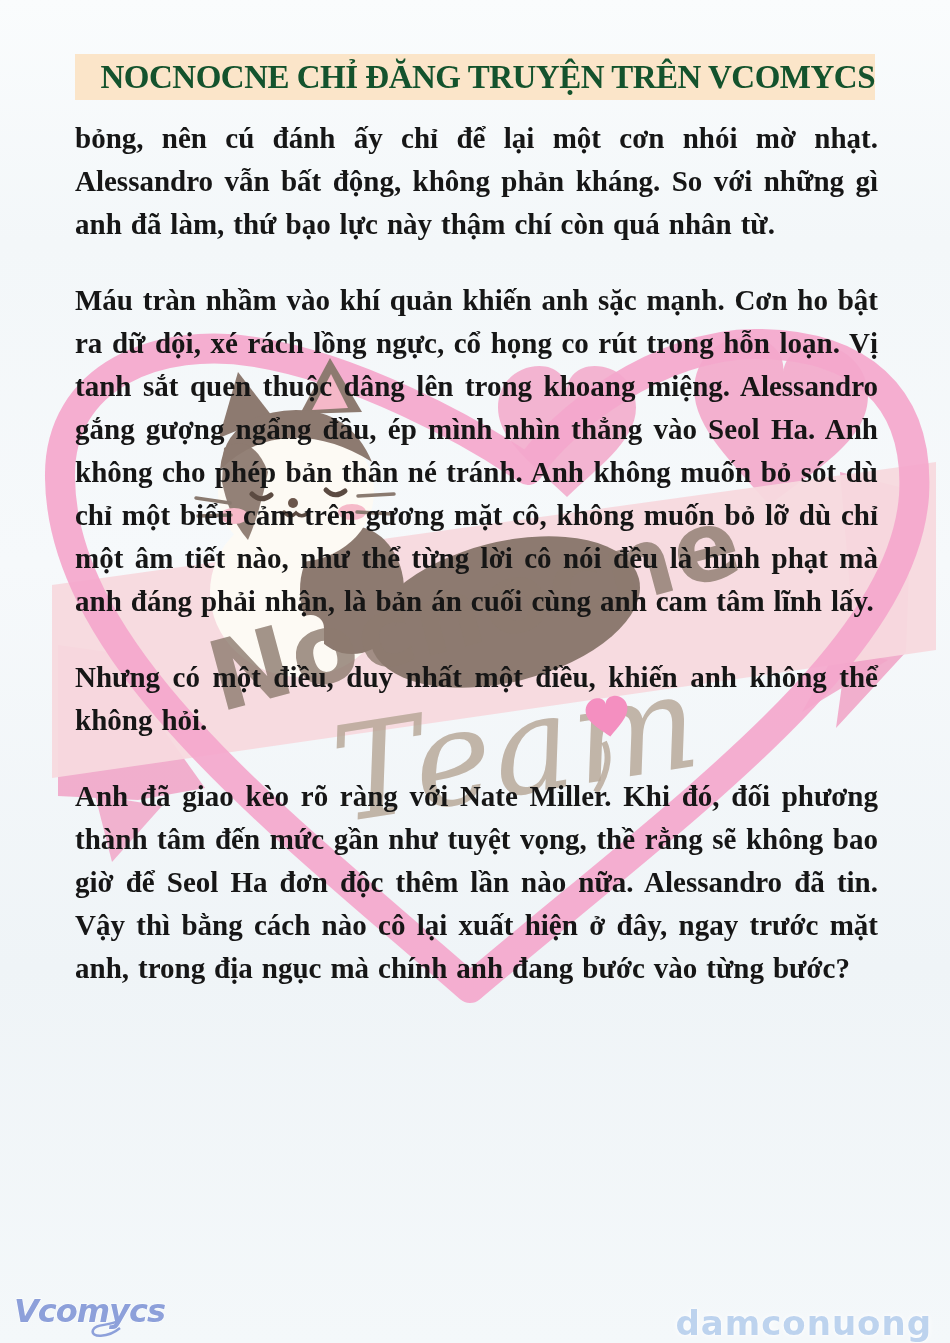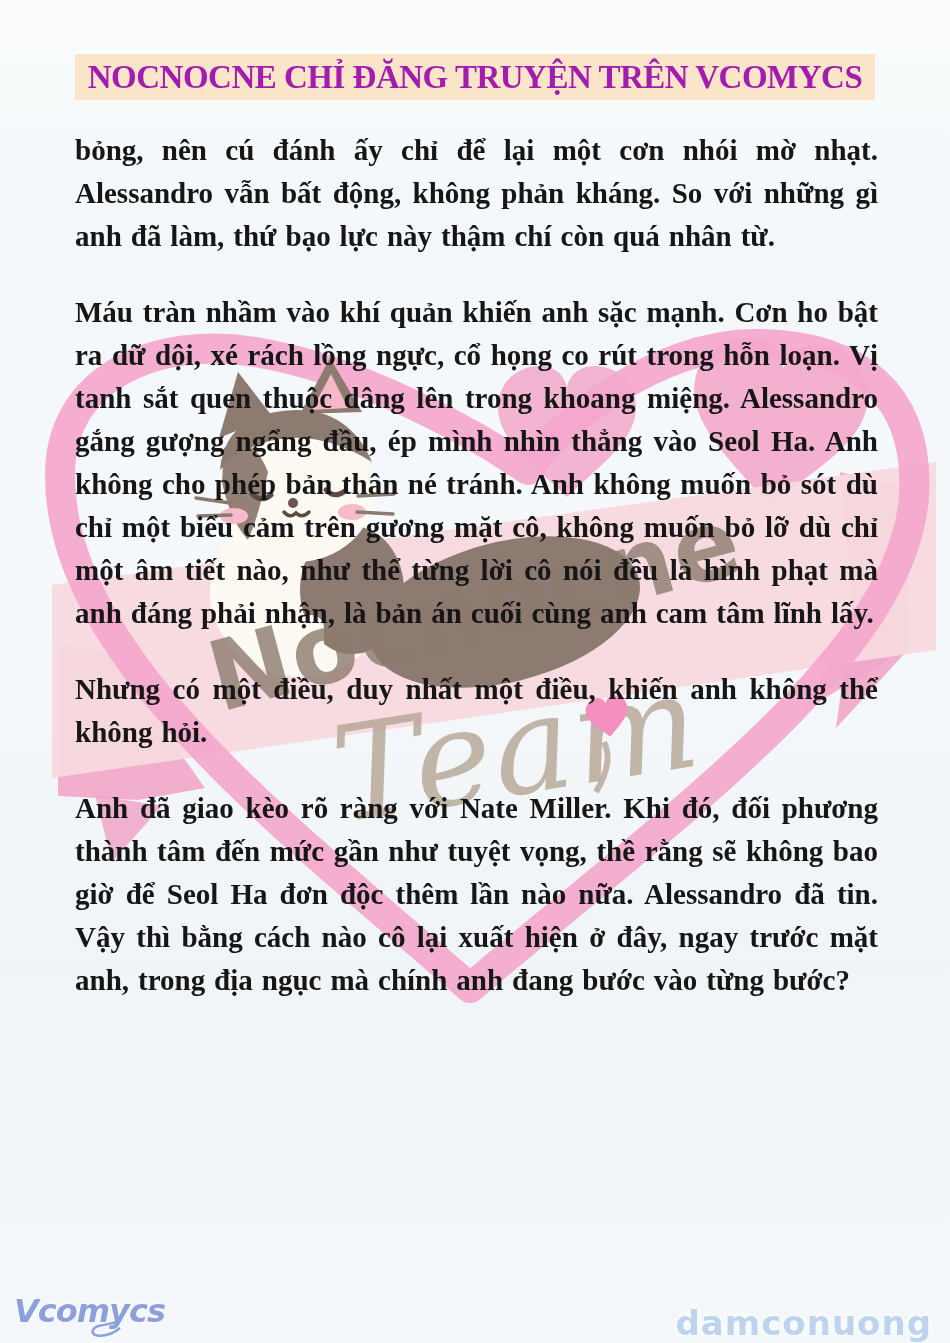--- a/index.html
+++ b/index.html
@@ -16,42 +16,42 @@
     inset: 0;
     z-index: 0;
   }
   .header-banner {
     position: absolute;
     top: 54px;
     left: 75px;
     width: 800px;
     z-index: 2;
     background: #fbe5c9;
-    color: #a21caf;
+    color: #14532d;
     font-weight: bold;
     font-size: 33px;
     line-height: 46px;
-    text-align: center;
+    text-align: right;
     letter-spacing: -0.5px;
     white-space: nowrap;
   }
   .content {
     position: absolute;
     top: 117px;
     left: 75px;
     width: 803px;
     z-index: 2;
     font-size: 29px;
     line-height: 43px;
     font-weight: bold;
     color: #161616;
     text-align: justify;
     word-spacing: 0.06em;
   }
-  .content p { margin: 12px 0 33px 0; }
+  .content p { margin: 0 0 33px 0; }
   .footer-logo {
     position: absolute;
     left: 8px;
     top: 1280px;
     z-index: 2;
   }
   .credit {
     position: absolute;
     right: 18px;
     top: 1303px;

